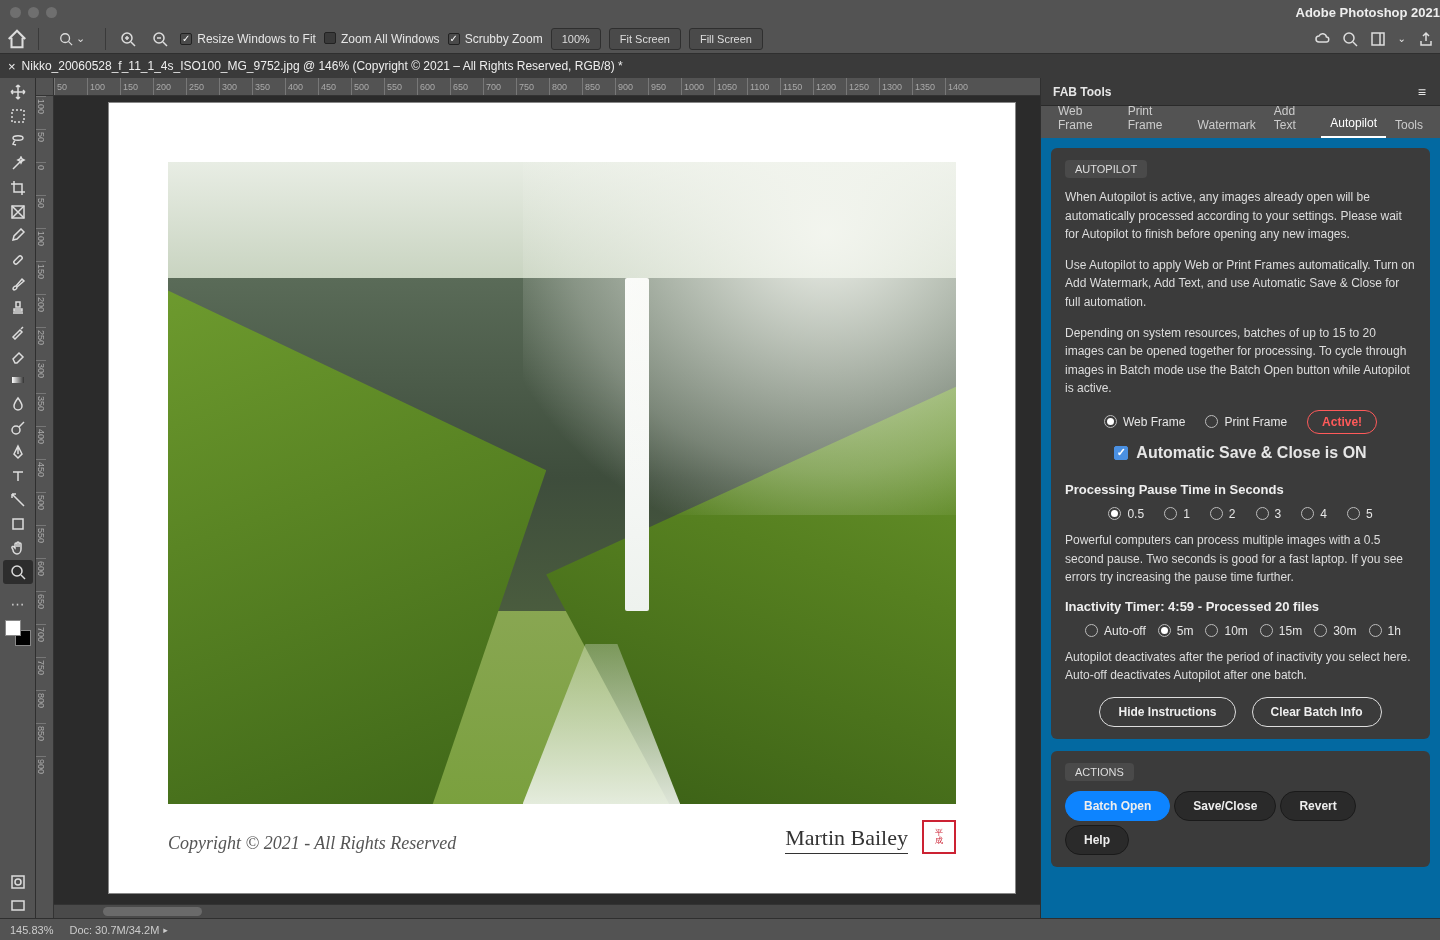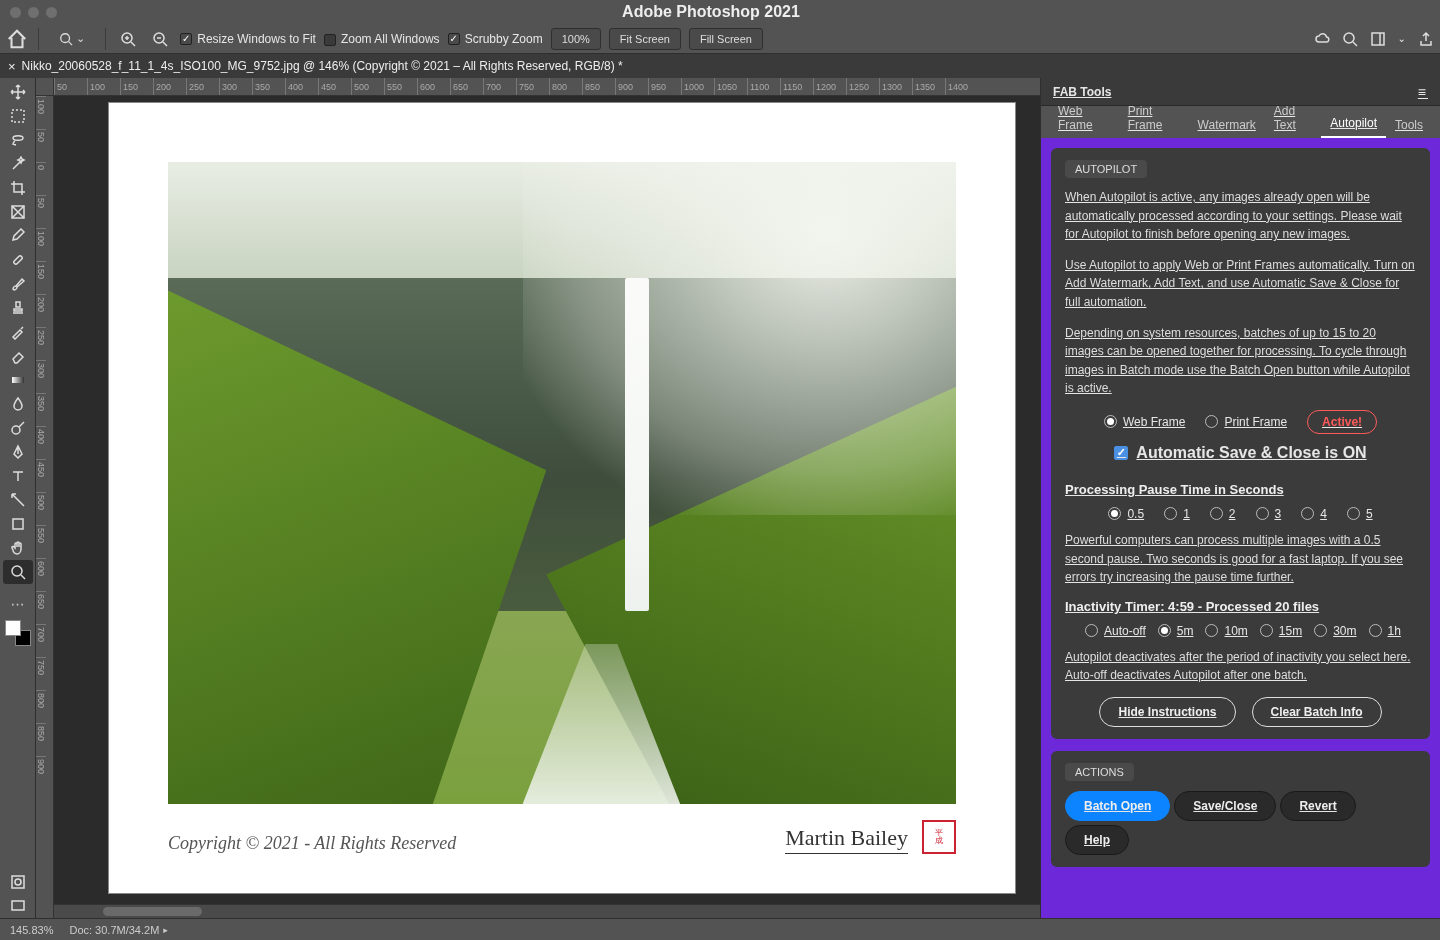--- a/index.html
+++ b/index.html
@@ -2,21 +2,21 @@
 <html><head>
 <meta charset="utf-8">
 <style>
   * { box-sizing: border-box; margin: 0; padding: 0; }
   html, body { width: 1440px; height: 940px; overflow: hidden; font-family: -apple-system, "Segoe UI", Arial, sans-serif; background:#4a4a4a; color:#e6e6e6; font-size:12px; user-select:none; }
   
   
   .titlebar { height:24px; background:#535353; display:flex; align-items:center; position:relative; }
   .traffic { display:flex; gap:7px; margin-left:10px;}
   .tdot { width:11px;height:11px;border-radius:50%; background:#6f6f6f;}
-  .titlebar .title { position:absolute; left:0; right:18px; text-align:center; font-size:16px; font-weight:600; color:#eee;}
+  .titlebar .title { position:absolute; left:0; right:0; text-align:right; font-size:13px; font-weight:600; color:#eee;}
   
   
   .optionsbar { height:30px; background:#535353; border-bottom:1px solid #2f2f2f; display:flex; align-items:center; padding:0 6px; gap:8px; }
   .optionsbar .sep { width:1px; height:22px; background:#3a3a3a; margin:0 2px;}
   .home-btn { width:22px; height:22px; display:flex; align-items:center; justify-content:center;}
   .obtn { height:22px; padding:0 10px; display:flex; align-items:center; border:1px solid #2f2f2f; border-radius:3px; background:#4a4a4a; font-size:11px; color:#ddd;}
   .obtn.flat { border:none; background:transparent;}
   .chk { width:12px;height:12px;border:1px solid #222;border-radius:2px;background:#3a3a3a;display:inline-flex;align-items:center;justify-content:center;margin-right:5px;flex-shrink:0;}
   .chk.on { background:#4a4a4a;}
   .chk.on::after{content:"✓";font-size:10px;color:#fff;line-height:1;}
@@ -58,21 +58,21 @@
   .caption .left { font-style:italic; font-family:Georgia,serif; font-size:18px; color:#555;}
   .caption .right { display:flex; align-items:flex-end; gap:14px;}
   .sig { font-family:"Brush Script MT",cursive; font-size:22px; color:#333; border-bottom:1px solid #333; padding-bottom:2px;}
   .stamp { width:34px;height:34px;border:2px solid #c23; color:#c23; font-size:8px; display:flex;align-items:center;justify-content:center; line-height:1; text-align:center;}
   
   
   .hscroll { position:absolute; bottom:0; left:18px; right:0; height:14px; background:#4a4a4a; border-top:1px solid #333;}
   .hscroll .thumb{ position:absolute; left:5%; width:10%; top:2px; bottom:2px; background:#6a6a6a; border-radius:6px;}
   
   
-  .rightpanel { width:400px; background:#6d28d9; border-left:1px solid #2f2f2f; display:flex; flex-direction:column;text-decoration:underline;}
+  .rightpanel { width:400px; background:#0369a1; border-left:1px solid #2f2f2f; display:flex; flex-direction:column;}
   .panel-tab { height:28px; background:#3a3a3a; display:flex; align-items:center; padding:0 12px; font-size:12px; font-weight:600; border-bottom:1px solid #2a2a2a; justify-content:space-between;}
   .panel-tab .menu { font-size:14px; letter-spacing:2px;}
   .subtabs { height:32px; display:flex; align-items:flex-end; padding:0 8px; gap:0; background:#535353;}
   .subtab { padding:6px 9px; font-size:12px; color:#ccc; cursor:pointer;}
   .subtab.active { color:#fff; border-bottom:2px solid #fff;}
   
   .panel-body { flex:1; overflow-y:auto; padding:10px;}
   .section { background:#3b3b3b; border-radius:6px; padding:12px 14px; margin-bottom:12px;}
   .section-title { display:inline-block; background:#4a4a4a; border-radius:4px; padding:3px 10px; font-size:11px; color:#ddd; margin-bottom:10px;}
   .section p { font-size:12px; line-height:1.55; color:#ddd; margin-bottom:12px;}
@@ -138,21 +138,21 @@
   <div class="obtn flat" style="padding:0 4px;">
     <svg width="16" height="16" viewBox="0 0 16 16" class="ico">
         <circle cx="7" cy="7" r="5"></circle>
         <path d="M11 11 L15 15 M5 7 H9"></path>
       </svg>
   </div>
   <div style="display:flex;align-items:center;">
       <span class="chk on"></span>
       <span>Resize Windows to Fit</span>
     </div>
-  <div style="display:flex;align-items:flex-end;">
+  <div style="display:flex;align-items:flex-start;">
       <span class="chk"></span>
       <span>Zoom All Windows</span>
     </div>
   <div style="display:flex;align-items:center;">
       <span class="chk on"></span>
       <span>Scrubby Zoom</span>
     </div>
   <div class="obtn">100%</div>
   <div class="obtn">Fit Screen</div>
   <div class="obtn">Fill Screen</div>

